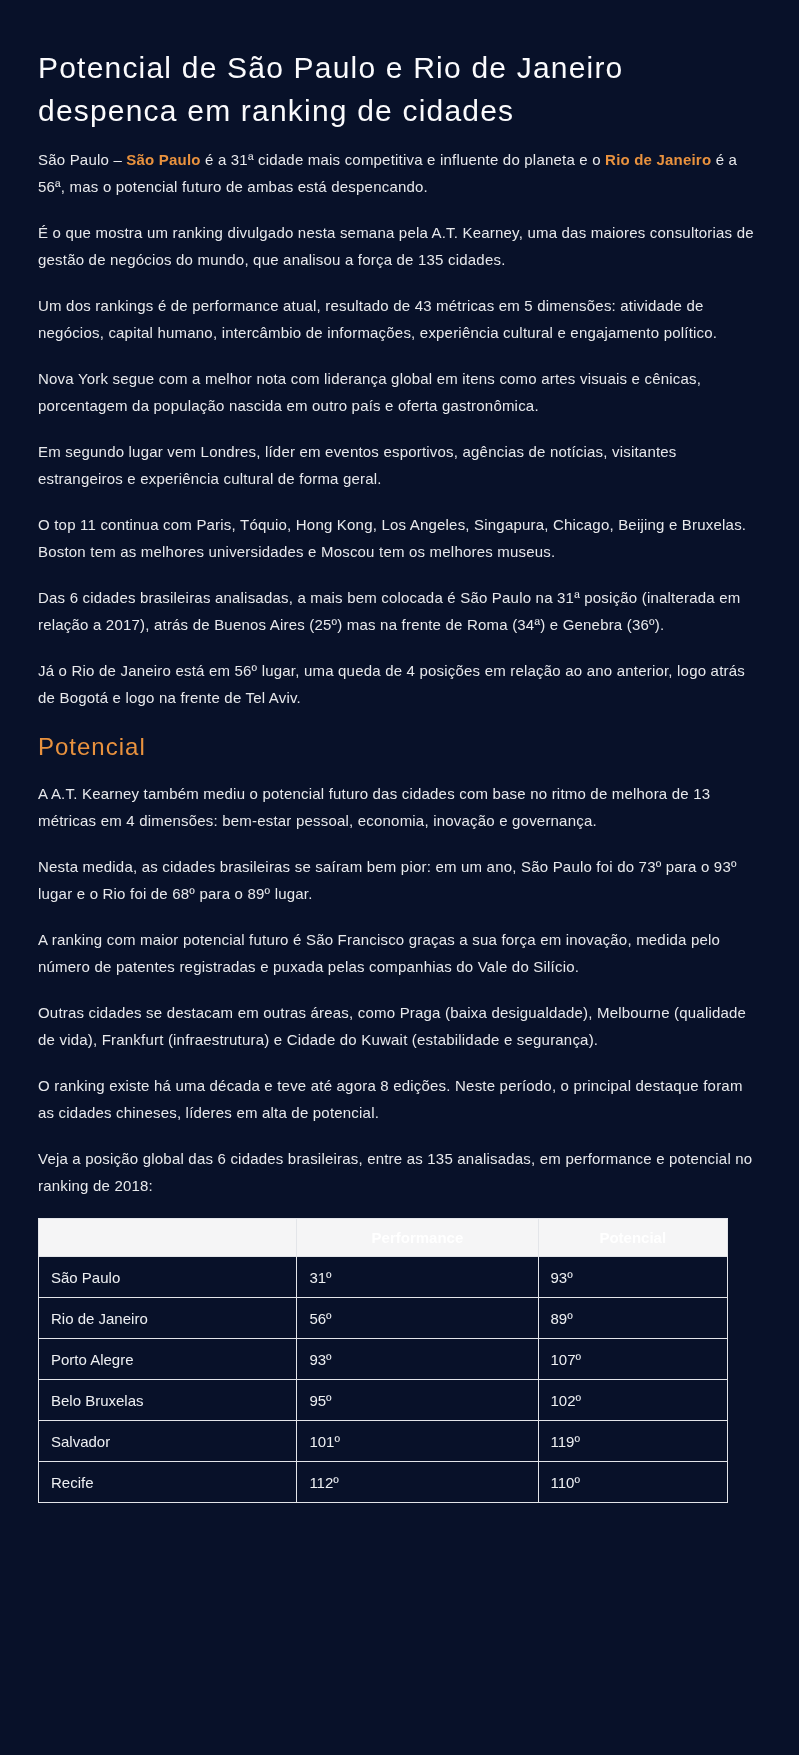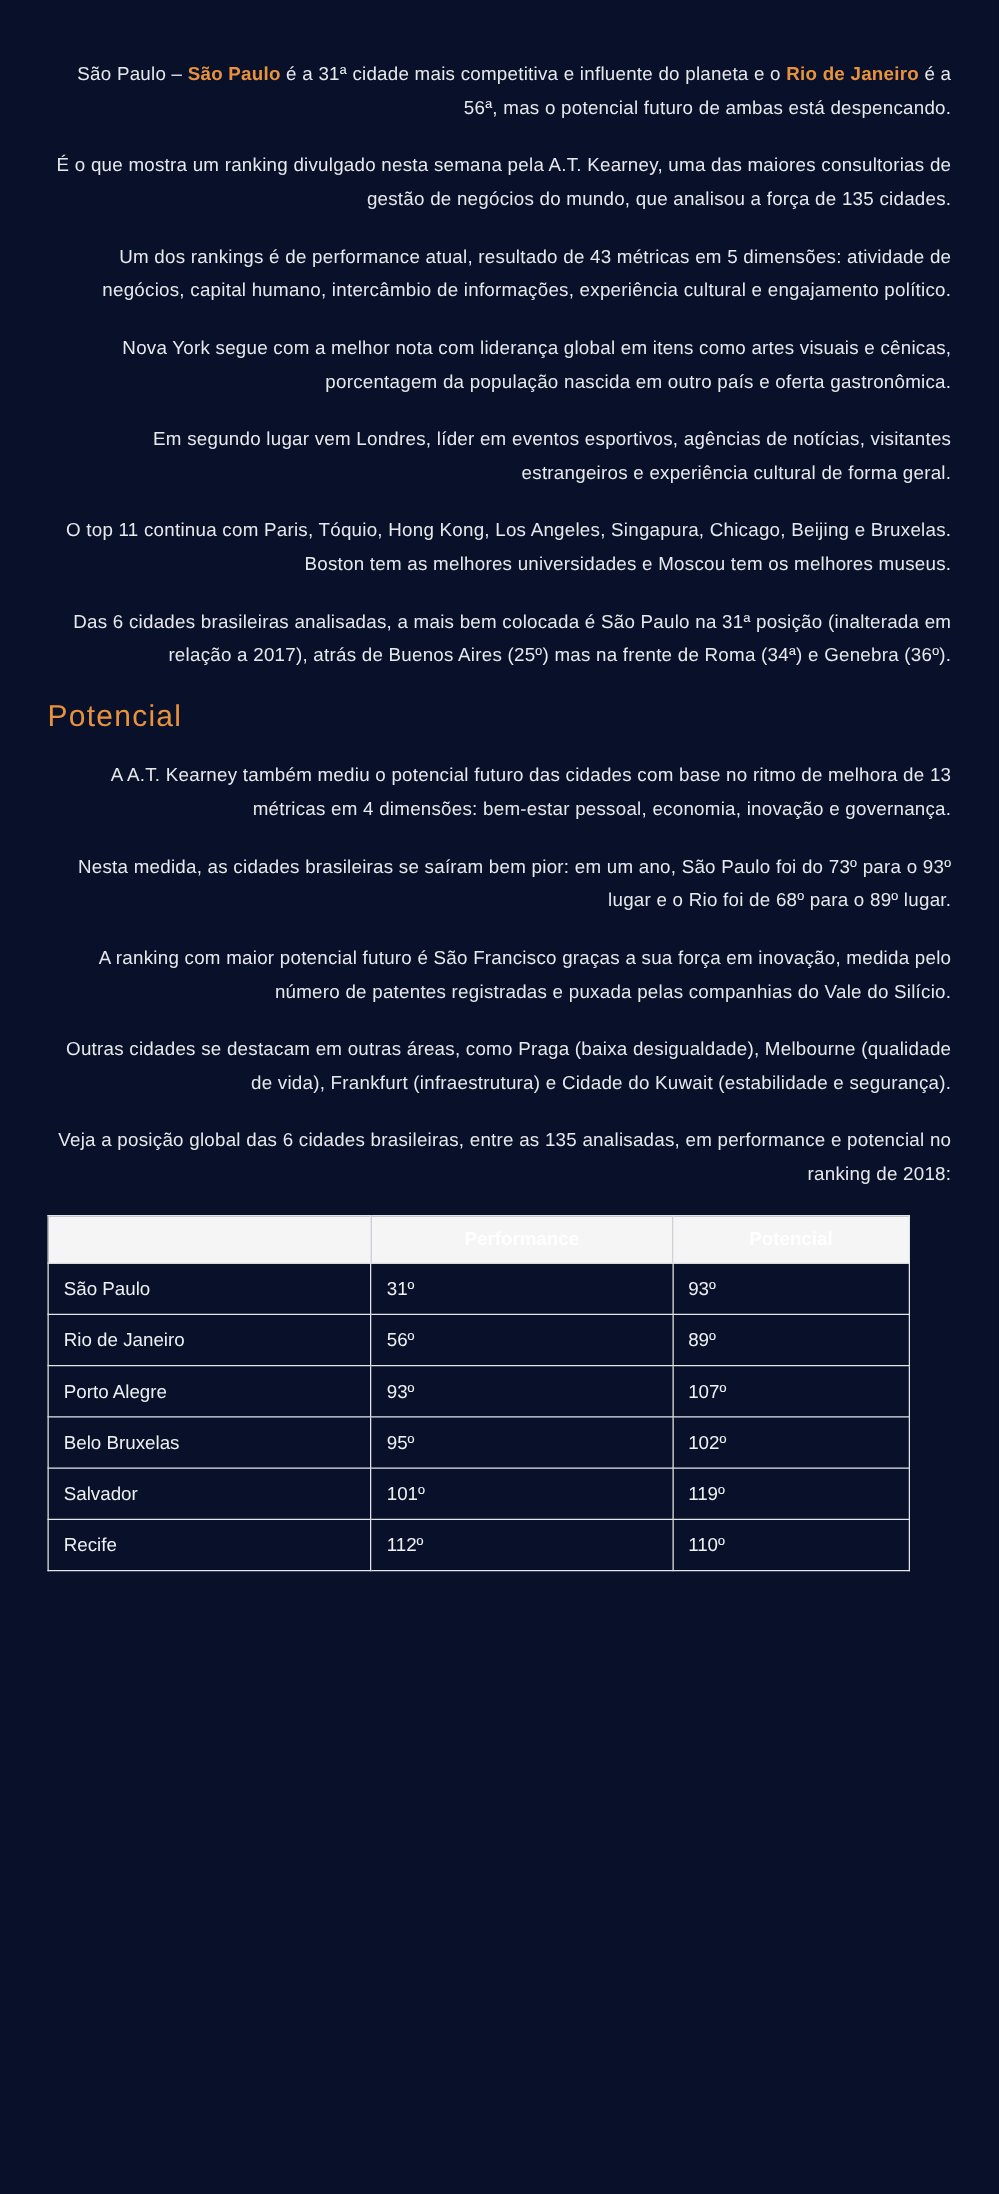--- a/index.html
+++ b/index.html
@@ -32,21 +32,20 @@
     margin: 0 0 14px 0;
   }
 
   p.para {
     font-size: 15px;
     line-height: 27px;
     letter-spacing: 0.2px;
     color: #e8e9ec;
     margin: 0 0 19px 0;
     max-width: 726px;
-    text-align: right;
   }
 
   .accent-link {
     color: #e9923e;
     font-weight: bold;
     text-decoration: none;
     cursor: pointer;
   }
 
   h2.section-heading {
@@ -92,38 +91,41 @@
     text-align: left;
     height: 41px;
     padding: 6px 12px;
   }
 </style>
 </head>
 <body>
 
 <div class="page">
 
+  <h1 class="page-title">Potencial de São Paulo e Rio de Janeiro despenca em ranking de cidades</h1>
 
   <p class="para">
     <span>São Paulo – </span><span class="accent-link">São Paulo</span><span> é a 31ª cidade mais competitiva e influente do planeta e o </span><span class="accent-link">Rio de Janeiro</span><span> é a 56ª, mas o potencial futuro de ambas está despencando.</span>
   </p>
 
   <p class="para">É o que mostra um ranking divulgado nesta semana pela A.T. Kearney, uma das maiores consultorias de gestão de negócios do mundo, que analisou a força de 135 cidades.</p>
   <p class="para">Um dos rankings é de performance atual, resultado de 43 métricas em 5 dimensões: atividade de negócios, capital humano, intercâmbio de informações, experiência cultural e engajamento político.</p>
   <p class="para">Nova York segue com a melhor nota com liderança global em itens como artes visuais e cênicas, porcentagem da população nascida em outro país e oferta gastronômica.</p>
   <p class="para">Em segundo lugar vem Londres, líder em eventos esportivos, agências de notícias, visitantes estrangeiros e experiência cultural de forma geral.</p>
   <p class="para">O top 11 continua com Paris, Tóquio, Hong Kong, Los Angeles, Singapura, Chicago, Beijing e Bruxelas. Boston tem as melhores universidades e Moscou tem os melhores museus.</p>
   <p class="para">Das 6 cidades brasileiras analisadas, a mais bem colocada é São Paulo na 31ª posição (inalterada em relação a 2017), atrás de Buenos Aires (25º) mas na frente de Roma (34ª) e Genebra (36º).</p>
+  <p class="para">Já o Rio de Janeiro está em 56º lugar, uma queda de 4 posições em relação ao ano anterior, logo atrás de Bogotá e logo na frente de Tel Aviv.</p>
 
   <h2 class="section-heading">Potencial</h2>
 
   <p class="para">A A.T. Kearney também mediu o potencial futuro das cidades com base no ritmo de melhora de 13 métricas em 4 dimensões: bem-estar pessoal, economia, inovação e governança.</p>
   <p class="para">Nesta medida, as cidades brasileiras se saíram bem pior: em um ano, São Paulo foi do 73º para o 93º lugar e o Rio foi de 68º para o 89º lugar.</p>
   <p class="para">A ranking com maior potencial futuro é São Francisco graças a sua força em inovação, medida pelo número de patentes registradas e puxada pelas companhias do Vale do Silício.</p>
   <p class="para">Outras cidades se destacam em outras áreas, como Praga (baixa desigualdade), Melbourne (qualidade de vida), Frankfurt (infraestrutura) e Cidade do Kuwait (estabilidade e segurança).</p>
+  <p class="para">O ranking existe há uma década e teve até agora 8 edições. Neste período, o principal destaque foram as cidades chineses, líderes em alta de potencial.</p>
   <p class="para">Veja a posição global das 6 cidades brasileiras, entre as 135 analisadas, em performance e potencial no ranking de 2018:</p>
 
   <table class="rankings">
     <colgroup>
       <col class="c1">
         <col class="c2">
         <col class="c3">
     </colgroup>
     <thead>
       <tr>

